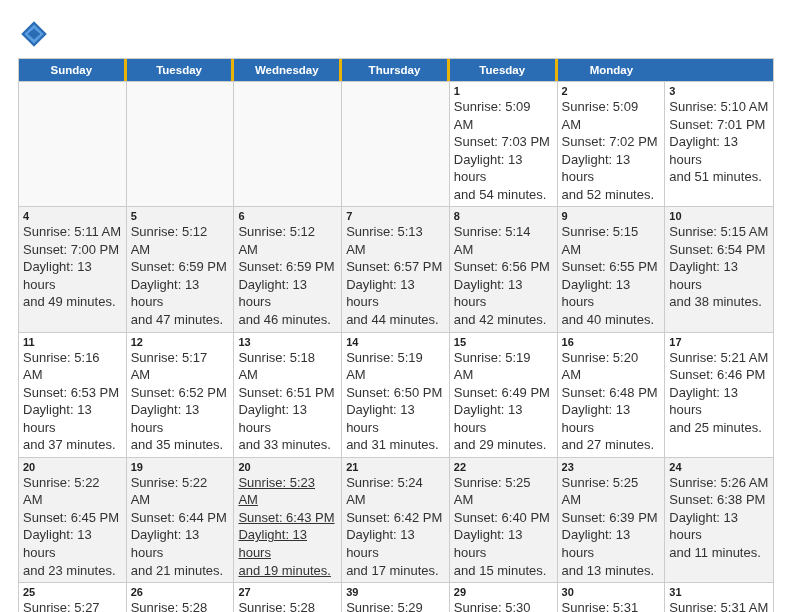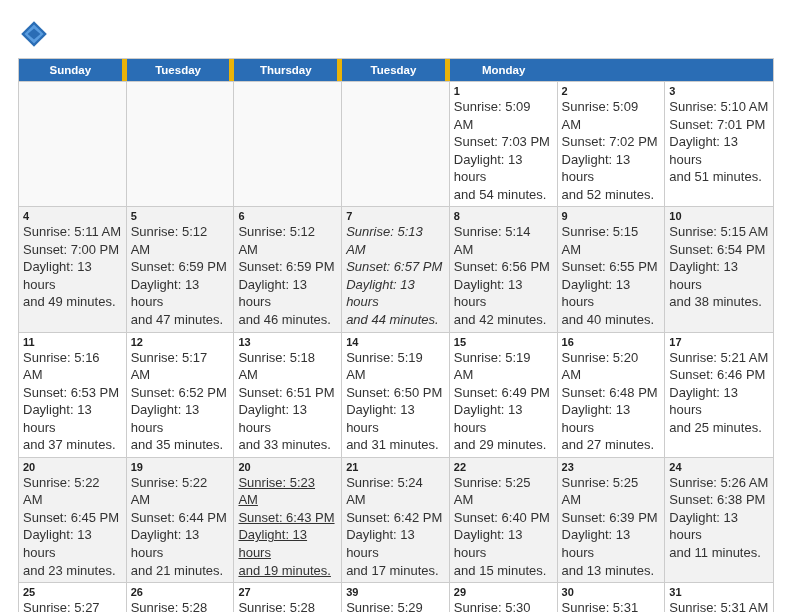--- a/index.html
+++ b/index.html
@@ -70,21 +70,21 @@
       display: grid;
       grid-template-columns: repeat(7, 1fr);
       background: #2a6db5;
     }
     .cal-header-cell {
       color: #fff;
       font-size: 11.5px;
       font-weight: bold;
       text-align: center;
       padding: 5px 2px;
-      border-right: 5px solid #eab308;
+      border-right: 3px solid #eab308;
     }
     .cal-header-cell:last-child { border-right: none; }
     .cal-body {
       display: flex;
       flex-direction: column;
       flex: 1;
     }
     .cal-row {
       display: grid;
       grid-template-columns: repeat(7, 1fr);
@@ -135,20 +135,21 @@
     <div class="title-block">
       <div class="month-year"></div>
       <div class="location"></div>
     </div>
   </div>
 
   <div class="calendar">
     <div class="cal-header-row">
     <div class="cal-header-cell">Sunday</div>
         <div class="cal-header-cell">Tuesday</div>
+        <div class="cal-header-cell">Wednesday</div>
         <div class="cal-header-cell">Thursday</div>
         <div class="cal-header-cell">Tuesday</div>
         <div class="cal-header-cell">Monday</div>
       </div>
     <div class="cal-body">
     <div class="cal-row">
           <div class="cal-cell empty"></div>
           <div class="cal-cell empty"></div>
           <div class="cal-cell empty"></div>
           <div class="cal-cell empty"></div>
@@ -191,21 +192,21 @@
           </div>
           <div class="cal-cell alt-bg">
             <span class="day-num">6</span>
             <div class="cell-detail" style="white-space: pre-line;">Sunrise: 5:12 AM
 Sunset: 6:59 PM
 Daylight: 13 hours
 and 46 minutes.</div>
           </div>
           <div class="cal-cell alt-bg">
             <span class="day-num">7</span>
-            <div class="cell-detail" style="white-space: pre-line; font-style: italic;">Sunrise: 5:13 AM
+            <div class="cell-detail" style="white-space: pre-line;">Sunrise: 5:13 AM
 Sunset: 6:57 PM
 Daylight: 13 hours
 and 44 minutes.</div>
           </div>
           <div class="cal-cell alt-bg">
             <span class="day-num">8</span>
             <div class="cell-detail" style="white-space: pre-line;">Sunrise: 5:14 AM
 Sunset: 6:56 PM
 Daylight: 13 hours
 and 42 minutes.</div>

